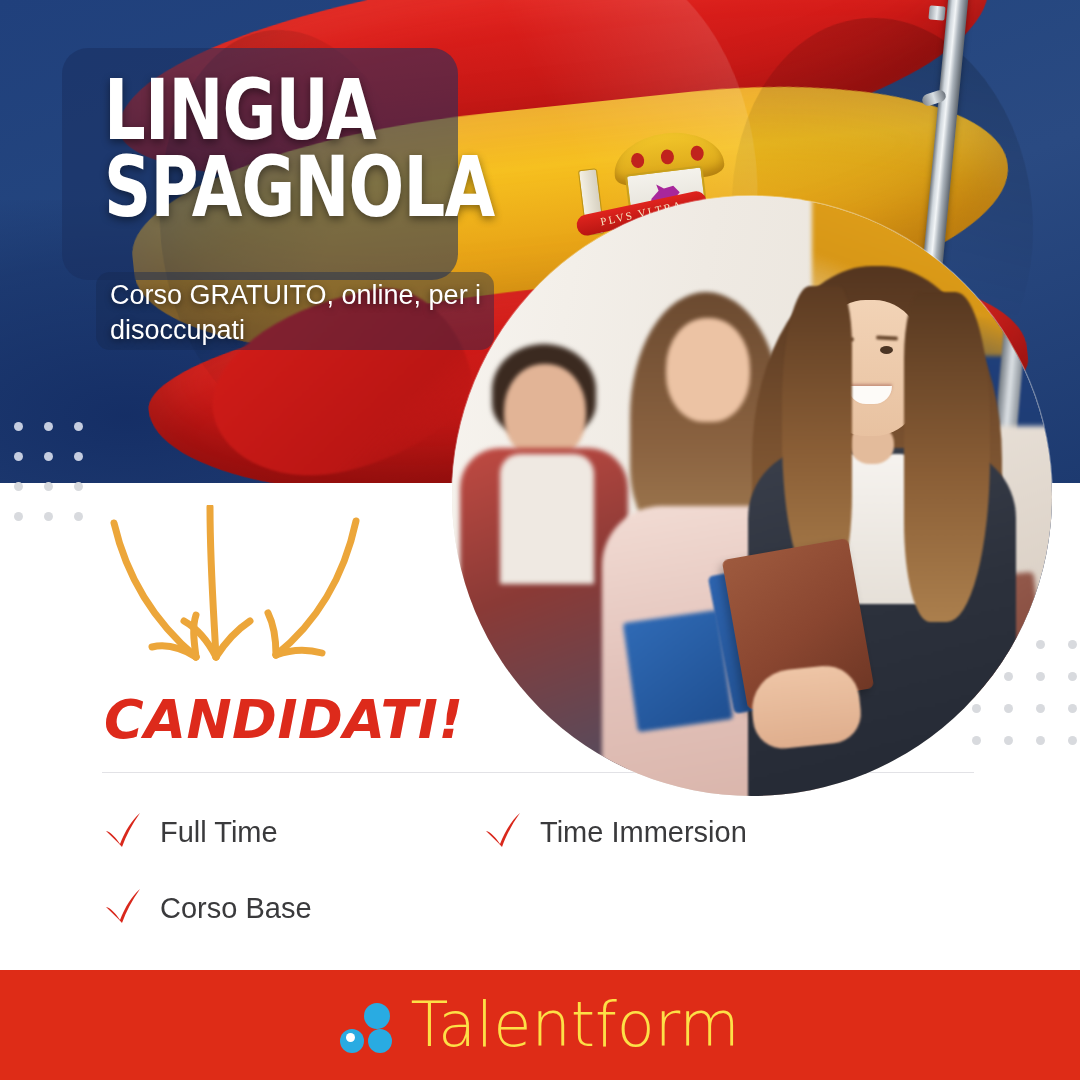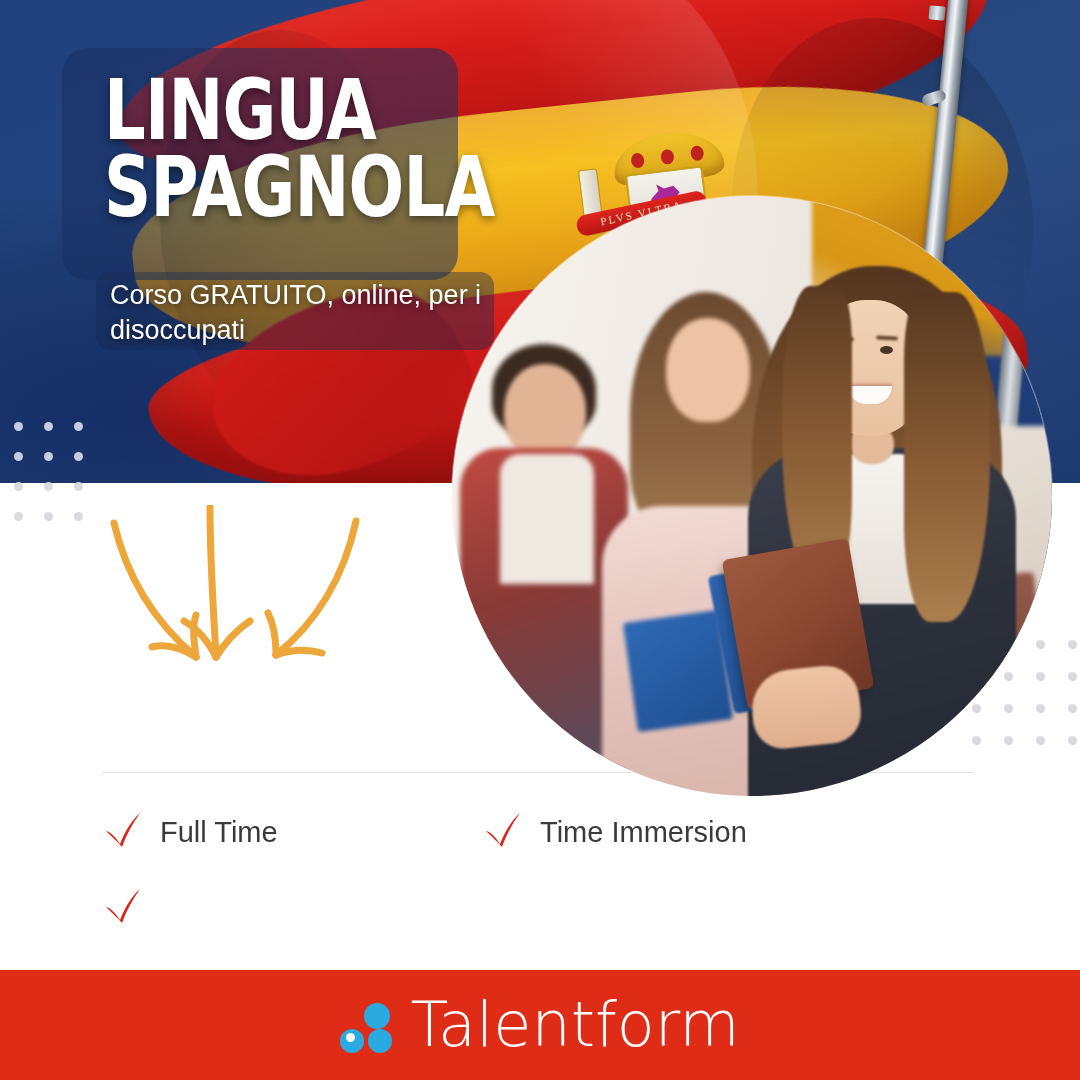--- a/index.html
+++ b/index.html
@@ -436,21 +436,21 @@
     position: relative;
     width: 56px; height: 56px;
   }
   .lm-dot { position: absolute; border-radius: 50%; background: #29abe2; }
   .lm-d1 { left: 24px; top: 6px;  width: 26px; height: 26px; }
   .lm-d2 { left: 0px;  top: 32px; width: 24px; height: 24px; }
   .lm-d3 { left: 28px; top: 32px; width: 24px; height: 24px; }
   .lm-white { position: absolute; left: 6px; top: 36px; width: 9px; height: 9px;
     border-radius: 50%; background: #ffffff; }
   .logo-word {
-    color: #ffffff;
+    color: #fde047;
     font-size: 62px;
     font-family: "DejaVu Sans", sans-serif;
     font-weight: 300;
     letter-spacing: 0px;
     line-height: 1;
   }
 </style>
 </head>
 <body>
 
@@ -540,39 +540,41 @@
       <path d="M86 152 C 84 136, 82 122, 86 110"></path>
       <path d="M100 2 C 100 60, 104 112, 106 152"></path>
       <path d="M106 152 C 98 136, 88 124, 74 116"></path>
       <path d="M106 152 C 116 136, 128 124, 140 116"></path>
       <path d="M246 16 C 234 72, 206 118, 166 150"></path>
       <path d="M166 150 C 166 134, 164 120, 158 108"></path>
       <path d="M166 150 C 182 144, 198 144, 212 148"></path>
     </g>
   </svg>
 
+  <div class="candidati">CANDIDATI!</div>
   <div class="divider"></div>
 
   <div class="features">
     <div class="feature">
       <svg class="check" width="40" height="38" viewBox="0 0 40 38">
         <path d="M4 20 C 9 21, 14 27, 18 33 C 23 20, 30 9, 38 2 C 30 13, 24 25, 20 36 C 15 30, 9 25, 4 20 Z" fill="#d9281c"></path>
       </svg>
       <span class="flabel">Full Time</span>
     </div>
     <div class="feature">
       <svg class="check" width="40" height="38" viewBox="0 0 40 38">
         <path d="M4 20 C 9 21, 14 27, 18 33 C 23 20, 30 9, 38 2 C 30 13, 24 25, 20 36 C 15 30, 9 25, 4 20 Z" fill="#d9281c"></path>
       </svg>
       <span class="flabel">Time Immersion</span>
     </div>
     <div class="feature">
       <svg class="check" width="40" height="38" viewBox="0 0 40 38">
         <path d="M4 20 C 9 21, 14 27, 18 33 C 23 20, 30 9, 38 2 C 30 13, 24 25, 20 36 C 15 30, 9 25, 4 20 Z" fill="#d9281c"></path>
       </svg>
+      <span class="flabel">Corso Base</span>
     </div>
   </div>
 
   <div class="photo">
     <div class="ph-bg"></div>
     <div class="ph-wall"></div>
     <div class="ph-sky"></div>
     <div class="ph-flagtop"></div>
     <div class="ph-pole"></div>
 

